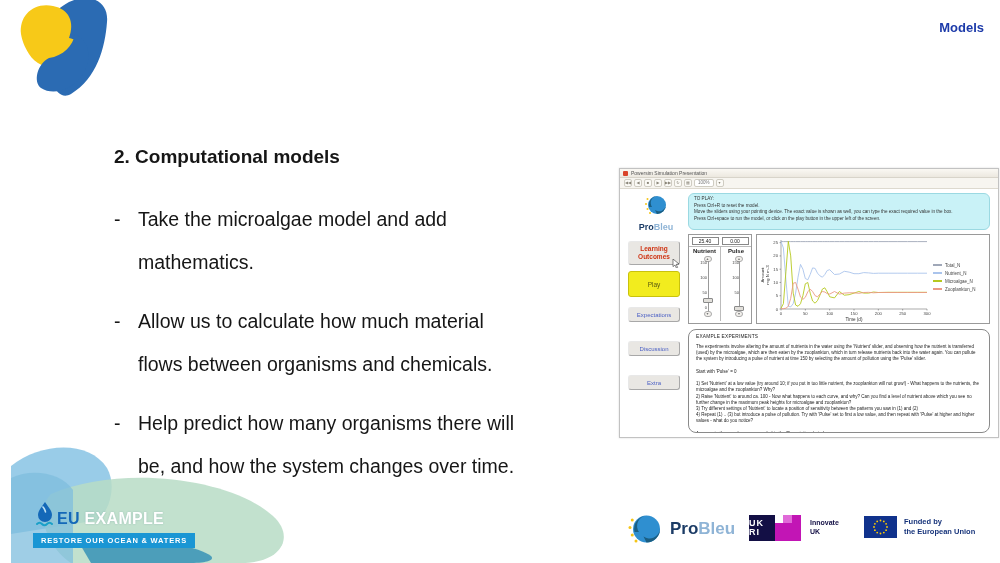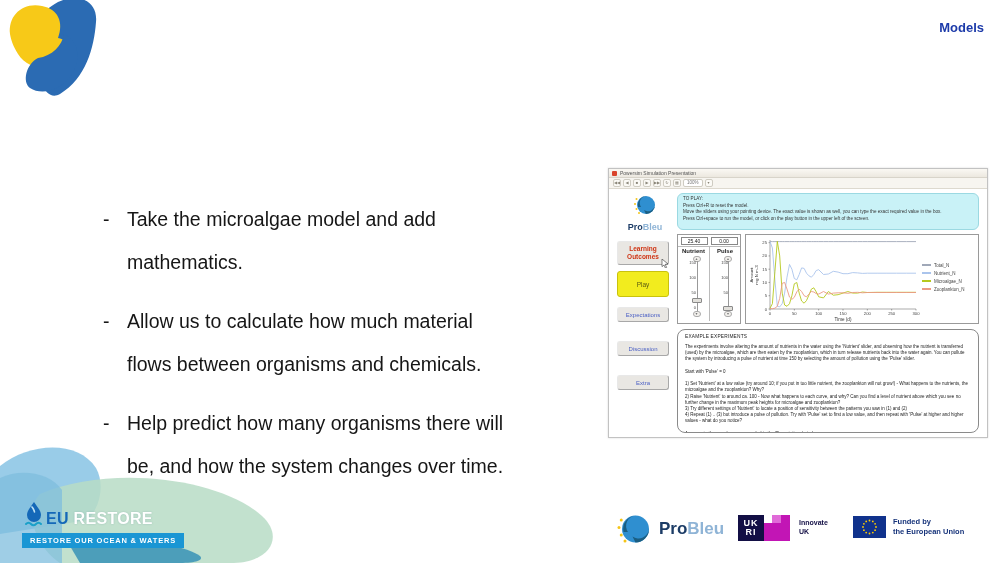--- a/index.html
+++ b/index.html
@@ -1,21 +1,21 @@
 <!DOCTYPE html>
 <html><head>
 <meta charset="utf-8">
 <style>
   * { margin:0; padding:0; box-sizing:border-box; }
   html,body { width:1000px; height:563px; }
   body { font-family:"Liberation Sans", sans-serif; background:#fff; position:relative; overflow:hidden; }
   .preline { white-space:pre-line; }
 
   
-  .slide { position:absolute; inset:0; background:#fff; }
+  .slide { position:absolute; inset:0; background:#fff;margin-left:11px; }
   .corner-label { position:absolute; top:20px; right:16px; font-size:13px; font-weight:bold; color:#1c3aa9; }
   .slide-title { position:absolute; left:103px; top:57px; font-size:28px; font-weight:bold; color:#1c3aa9; letter-spacing:.2px; }
   .pb-mark { position:absolute; left:8px; top:0; }
 
   .section-heading { position:absolute; left:103px; top:146px; font-size:19px; font-weight:bold; color:#161616; }
   .bullets { position:absolute; left:103px; top:198px; width:510px; }
   .bullet { display:flex; margin-bottom:16px; }
   .bullet .dash { width:24px; font-size:19.5px; color:#161616; line-height:43px; }
   .bullet .txt { flex:1; font-size:19.5px; color:#161616; line-height:43px; }
 
@@ -79,38 +79,39 @@
   .eum-text .eu { color:#1468b8; } .eum-text .missions { color:#fff; text-shadow:0 0 2px rgba(40,90,120,.25); }
   .eum-banner { position:absolute; left:22px; top:95px; background:#1a96d4; color:#fff; font-size:7.5px; font-weight:bold; letter-spacing:.8px; padding:3px 8px; }
   .eum-drop { position:absolute; left:24px; top:63px; }
 
   .flogos { position:absolute; bottom:8px; right:0; left:600px; height:48px; }
   .flogo { position:absolute; display:flex; align-items:center; gap:7px; }
   .f-probleu { left:16px; top:4px; }
   .f-probleu-text { font-size:17px; font-weight:bold; }
   .f-probleu-text .pro { color:#1c3c66; } .f-probleu-text .bleu { color:#8fb4d6; }
   .f-ukri { left:138px; top:8px; gap:0; }
-  .ukri-sq { width:26px; height:26px; background:#130f45; color:#fff; font-weight:bold; font-size:9px; line-height:.95; display:flex; flex-direction:column; align-items:center; justify-content:center; letter-spacing:1px; }
+  .ukri-sq { width:26px; height:26px; background:#130f45; color:#fff; font-weight:bold; font-size:9px; line-height:.95; display:flex; flex-direction:column; align-items:flex-start; justify-content:center; letter-spacing:1px; }
   .innovate { margin-left:9px; font-size:7px; font-weight:bold; color:#130f45; line-height:1.25; }
   .f-eu { left:253px; top:9px; }
   .eu-funding-text { font-size:7.5px; font-weight:bold; color:#16337a; line-height:1.3; }
 </style>
 </head>
 <body>
 
 <div class="slide">
 
   <svg class="pb-mark" width="90" height="108" viewBox="0 0 90 108">
     <path d="M28,60 C20,40 24,16 50,2 C72,-8 90,2 88,22 C86,48 78,78 52,94 C38,102 30,80 28,60 Z" fill="#2b6bb3"></path>
     <path d="M2,34 C0,16 14,2 34,6 C50,9 56,22 50,38 C62,40 66,52 58,62 C46,74 20,70 10,54 C5,46 3,40 2,34 Z" fill="#f7c918"></path>
     <path d="M30,58 C44,56 54,46 56,34 C70,40 74,58 64,74 C54,90 34,96 22,88 C14,82 18,64 30,58 Z" fill="#2b6bb3"></path>
   </svg>
 
   <div class="corner-label">Models</div>
 
+  <div class="section-heading">2. Computational models</div>
 
   <div class="bullets">
     <div class="bullet">
       <span class="dash">-</span>
       <span class="txt preline">Take the microalgae model and add
 mathematics.</span>
     </div>
     <div class="bullet">
       <span class="dash">-</span>
       <span class="txt preline">Allow us to calculate how much material
@@ -281,21 +282,21 @@
       <path d="M0,28 C30,4 78,2 96,30 C104,44 102,66 88,82 L0,96 Z" fill="#8ec7e6" opacity="0.9"></path>
       <path d="M40,56 C110,26 220,40 262,78 C284,98 272,125 230,125 L60,125 C34,108 24,72 40,56 Z" fill="#b7dcc6" opacity="0.85"></path>
       <path d="M0,40 C20,30 50,34 62,52 L62,125 L0,125 Z" fill="#7fbede" opacity="0.75"></path>
       <path d="M70,108 C120,98 180,104 200,118 C204,122 196,125 180,125 L80,125 Z" fill="#3f97b8" opacity="0.9"></path>
     </svg>
     <svg class="eum-drop" width="20" height="28" viewBox="0 0 20 28">
       <path d="M10,1 C14,7 17,10 17,14 A7,7 0 0 1 3,14 C3,10 6,7 10,1 Z" fill="#1468b8"></path>
       <path d="M8,6 C9.5,8 10.5,9.5 10.5,11" stroke="#bfe2f5" stroke-width="1.6" fill="none" stroke-linecap="round"></path>
       <path d="M2,23 q2.5,-2.5 5,0 q2.5,2.5 5,0 q2.5,-2.5 5,0" stroke="#1aa0c8" stroke-width="2" fill="none" stroke-linecap="round"></path>
     </svg>
-    <div class="eum-text"><span class="eu">EU</span> <span class="missions">RESTORE</span></div>
+    <div class="eum-text"><span class="eu">EU</span> <span class="missions">EXAMPLE</span></div>
     <div class="eum-banner">RESTORE OUR OCEAN &amp; WATERS</div>
   </div>
 
   <div class="flogos">
     <div class="flogo f-probleu">
       <svg width="36" height="36" viewBox="0 0 24 24">
         <circle cx="13" cy="12" r="9" fill="#2f8fd0"></circle>
         <path d="M5,14 A9,9 0 0 1 13,3 A7,7 0 0 0 8,14 Z" fill="#1b5e82"></path>
         <path d="M13,21 A9,9 0 0 0 22,12 A7,7 0 0 1 11,17 Z" fill="#1b5e82"></path>
         <circle cx="3.5" cy="6" r="1" fill="#f5c518"></circle>

